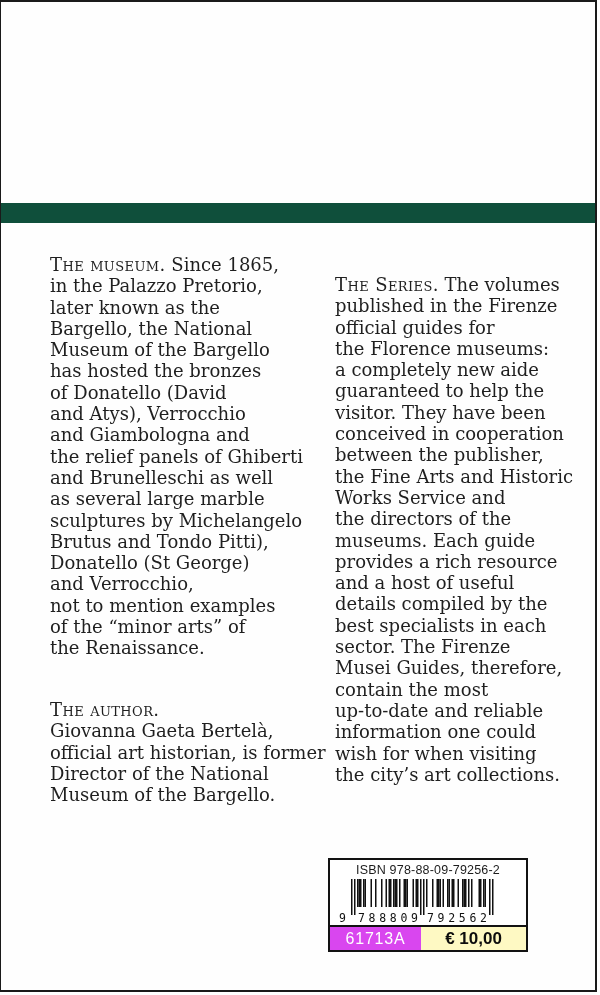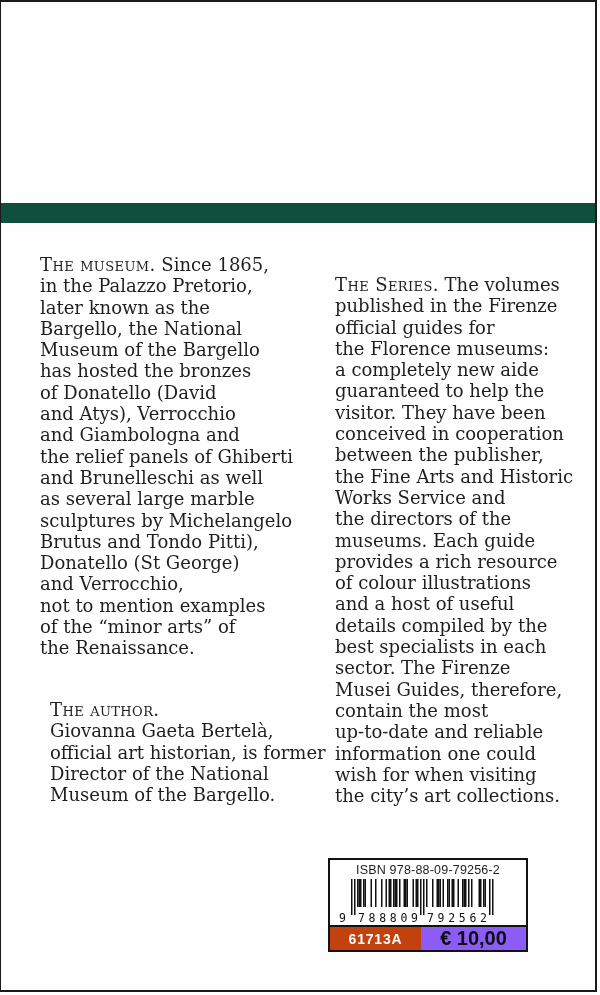--- a/index.html
+++ b/index.html
@@ -14,21 +14,21 @@
   }
   .band{
     position:absolute;left:1px;top:203px;width:594px;height:20px;
   }
   .para{
     position:absolute;font-size:18px;line-height:21.3px;color:#1f1f1f;
   }
   .para .line{white-space:nowrap;}
   .para .it{}
   .para .sc{font-variant:small-caps;letter-spacing:0.4px;}
-  .p-museum{left:40px;top:254px;width:272px;}
+  .p-museum{left:50px;top:254px;width:272px;}
   .p-author{left:50px;top:699px;width:272px;}
   .p-series{left:335px;top:254px;width:258px;margin-top:20px;}
 
   .label{
     position:absolute;left:328px;top:858px;width:200px;height:94px;
     box-sizing:border-box;border:2px solid #121212;background:#ffffff;
     font-family:"Liberation Sans",sans-serif;
   }
   .isbn{
     margin-top:3px;text-align:center;font-size:12.5px;color:#1c1c1c;
@@ -42,28 +42,28 @@
   }
   .bc-first{left:9px;}
   .bc-group{display:flex;justify-content:space-between;}
   .bc-g1{left:28px;width:60px;}
   .bc-g2{left:97px;width:60px;}
   .price-row{
     position:absolute;left:0;right:0;bottom:0;height:23px;
     border-top:2px solid #121212;display:flex;
   }
   .code-box{
-    width:91px;background:#c2410c;color:#ffffff;
-    font-weight:bold;font-size:14px;letter-spacing:0.8px;
+    width:91px;background:#d946ef;color:#ffffff;
+    font-weight:normal;font-size:16px;letter-spacing:0.8px;
     display:flex;align-items:center;justify-content:center;
   }
   .price-box{
-    flex:1;color:#0d0d0d;font-weight:bold;font-size:20px;
+    flex:1;color:#0d0d0d;font-weight:bold;font-size:17px;
     display:flex;align-items:center;justify-content:center;
-    background:#8b5cf6;
+    background:#fef9c3;
   }
 </style>
 </head>
 <body>
 
 <div class="frame"></div>
 <div class="band" id="green-band" style="background: rgb(15, 79, 59);"></div>
 
 <div class="para p-museum">
     <div class="line"><span class="sc">The museum.</span><span> Since 1865,</span></div>
@@ -101,21 +101,20 @@
     <div class="line"><span>a completely new aide</span></div>
     <div class="line"><span>guaranteed to help the</span></div>
     <div class="line"><span>visitor. They have been</span></div>
     <div class="line"><span>conceived in cooperation</span></div>
     <div class="line"><span>between the publisher,</span></div>
     <div class="line"><span>the Fine Arts and Historic</span></div>
     <div class="line"><span>Works Service and</span></div>
     <div class="line"><span>the directors of the</span></div>
     <div class="line"><span>museums. Each guide</span></div>
     <div class="line"><span>provides a rich resource</span></div>
-    <div class="line"><span>of colour illustrations</span></div>
     <div class="line"><span>and a host of useful</span></div>
     <div class="line"><span>details compiled by the</span></div>
     <div class="line"><span>best specialists in each</span></div>
     <div class="line"><span>sector. The Firenze</span></div>
     <div class="line"><span>Musei Guides, therefore,</span></div>
     <div class="line"><span>contain the most</span></div>
     <div class="line"><span>up-to-date and reliable</span></div>
     <div class="line"><span>information one could</span></div>
     <div class="line"><span>wish for when visiting</span></div>
     <div class="line"><span>the city’s art collections.</span></div>

